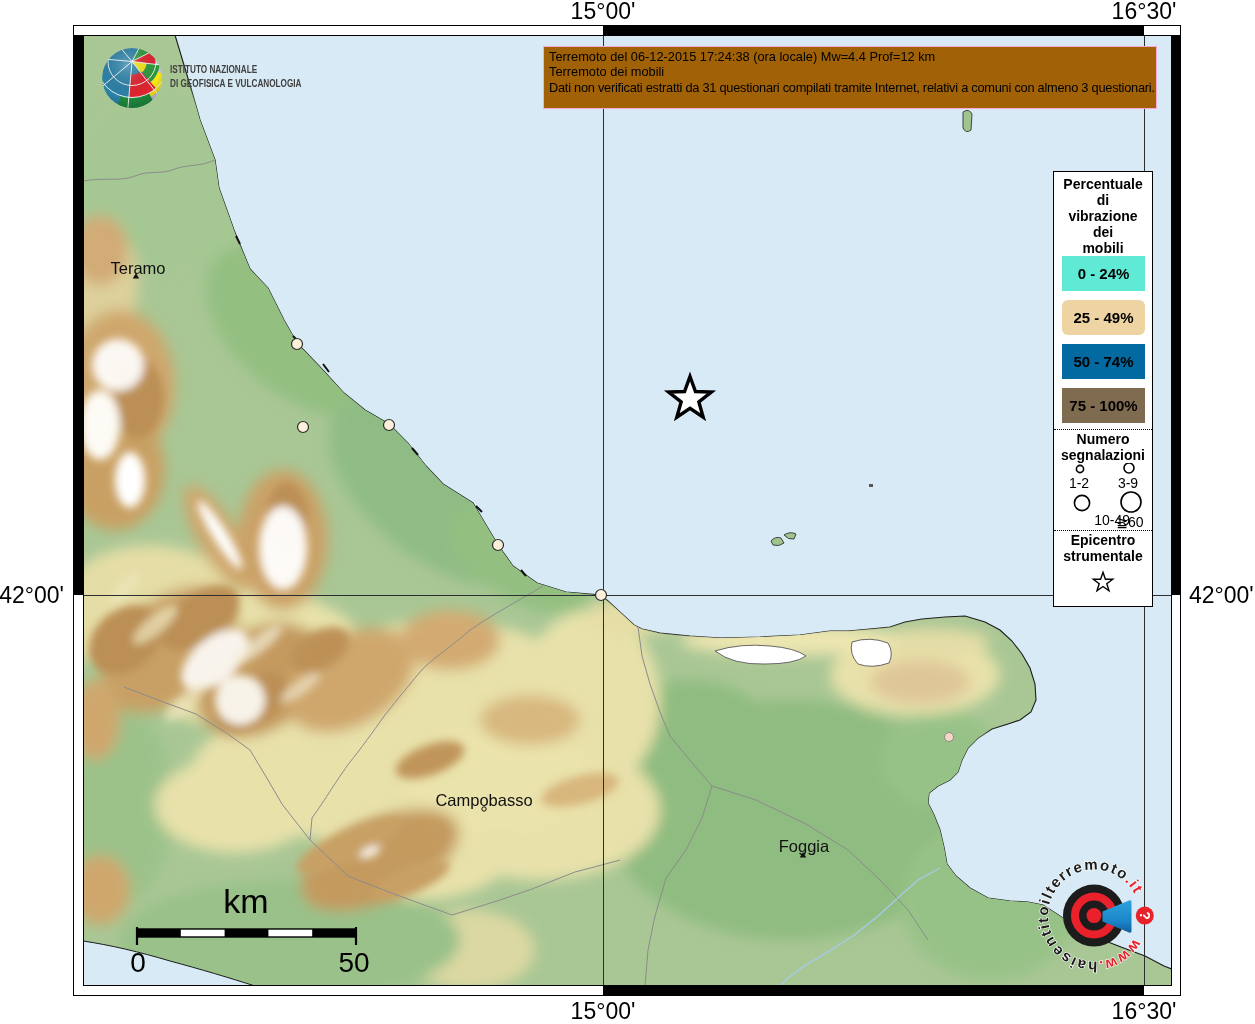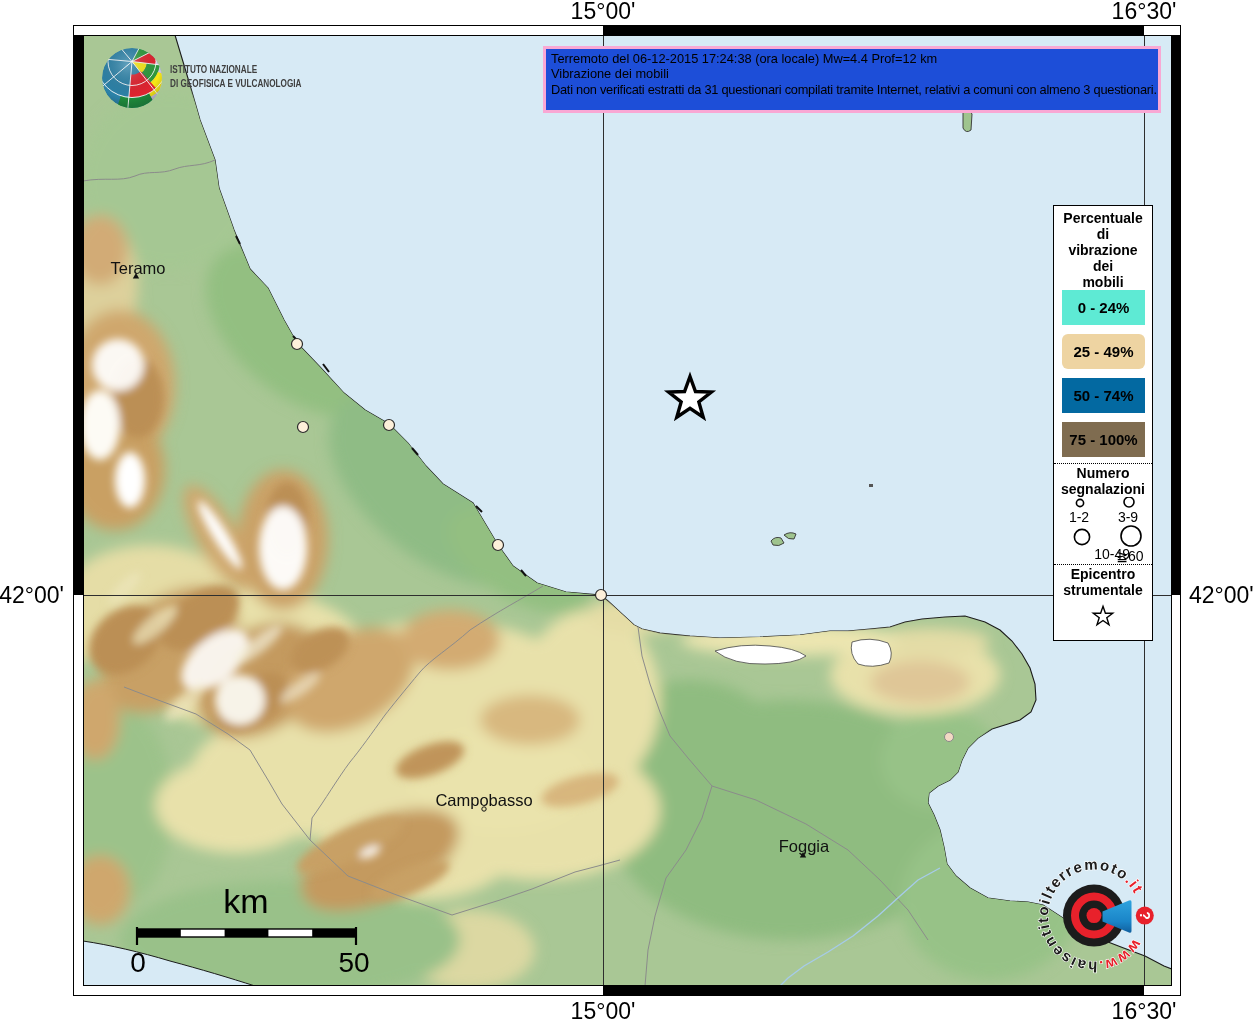--- a/index.html
+++ b/index.html
@@ -1,18 +1,18 @@
 <!DOCTYPE html>
 <html><head>
 <meta charset="utf-8">
 <style>
   html,body{margin:0;padding:0;}
   body{width:1255px;height:1024px;background:#ffffff;font-family:"Liberation Sans",sans-serif;position:relative;overflow:hidden;}
-  #infobox{position:absolute;left:543px;top:46px;width:607px;height:57px;background:#1d4ed8;border:3px solid #f9a8d4;font-size:12.8px;line-height:15.3px;padding:2px 0 2px 5px;color:#000;z-index:5;}
-  #legend{position:absolute;left:1053px;top:171px;width:98px;height:434px;background:#ffffff;border:1.5px solid #000;z-index:5;font-size:14px;color:#000;margin-top:34px;}
+  #infobox{position:absolute;left:543px;top:46px;width:607px;height:57px;background:#a16207;border:1px solid #f9a8d4;font-size:12.8px;line-height:15.3px;padding:2px 0 2px 5px;color:#000;z-index:5;}
+  #legend{position:absolute;left:1053px;top:171px;width:98px;height:434px;background:#ffffff;border:1.5px solid #000;z-index:5;font-size:14px;color:#000;}
   .lg{position:absolute;text-align:center;width:100%;}
   .sw{position:absolute;left:8px;width:83px;height:35px;line-height:35px;text-align:center;font-weight:bold;font-size:15px;}
   .dot{position:absolute;left:0;width:100%;border-top:1.6px dotted #000;}
 </style>
 </head>
 <body>
 <svg id="map" width="1255" height="1024" viewBox="0 0 1255 1024" style="position:absolute;left:0;top:0;">
 <defs>
   <clipPath id="mapclip">
         <rect x="83" y="35" width="1089" height="951"></rect>
@@ -256,21 +256,21 @@
   <circle cx="1144.8" cy="915.6" r="9" fill="#e8212b"></circle>
   <text x="1144.8" y="915.6" font-size="14" font-weight="bold" fill="#fff" text-anchor="middle" transform="rotate(90 1144.8 915.6)" dy="4.8">?</text>
   <text font-size="15" font-weight="bold" letter-spacing="1.5" style="paint-order:stroke;stroke:#ffffff;stroke-width:1.2px;">
     <textPath href="#arcfull"><tspan fill="#e8212b">www.</tspan><tspan fill="#1c1c1c">haisentito</tspan><tspan fill="#1c1c1c">il</tspan><tspan fill="#1c1c1c">terremoto</tspan><tspan fill="#e8212b">.it</tspan></textPath>
   </text>
 </g>
 </svg>
 
 <div id="infobox">
 <div style="white-space:nowrap;">Terremoto del 06-12-2015 17:24:38 (ora locale) Mw=4.4 Prof=12 km</div>
-<div style="white-space:nowrap;">Vibrazione dei mobili</div>
+<div style="white-space:nowrap;">Terremoto dei mobili</div>
 <div style="white-space:nowrap;letter-spacing:-0.25px;">Dati non verificati estratti da 31 questionari compilati tramite Internet, relativi a comuni con almeno 3 questionari.</div>
 </div>
 
 <div id="legend">
   <div class="lg" style="top:4px;font-weight:bold;line-height:16px;">Percentuale<br>di<br>vibrazione<br>dei<br>mobili</div>
   <div class="sw" style="top:84px;background:#5eead4;">0 - 24%</div>
   <div class="sw" style="top:128px;background:#eed4a2;border-radius:6px;">25 - 49%</div>
   <div class="sw" style="top:172px;background:#0369a1;">50 - 74%</div>
   <div class="sw" style="top:216px;background:#7f6c50;text-align:center;">75 - 100%</div>
   <div class="dot" style="top:257px;"></div>

